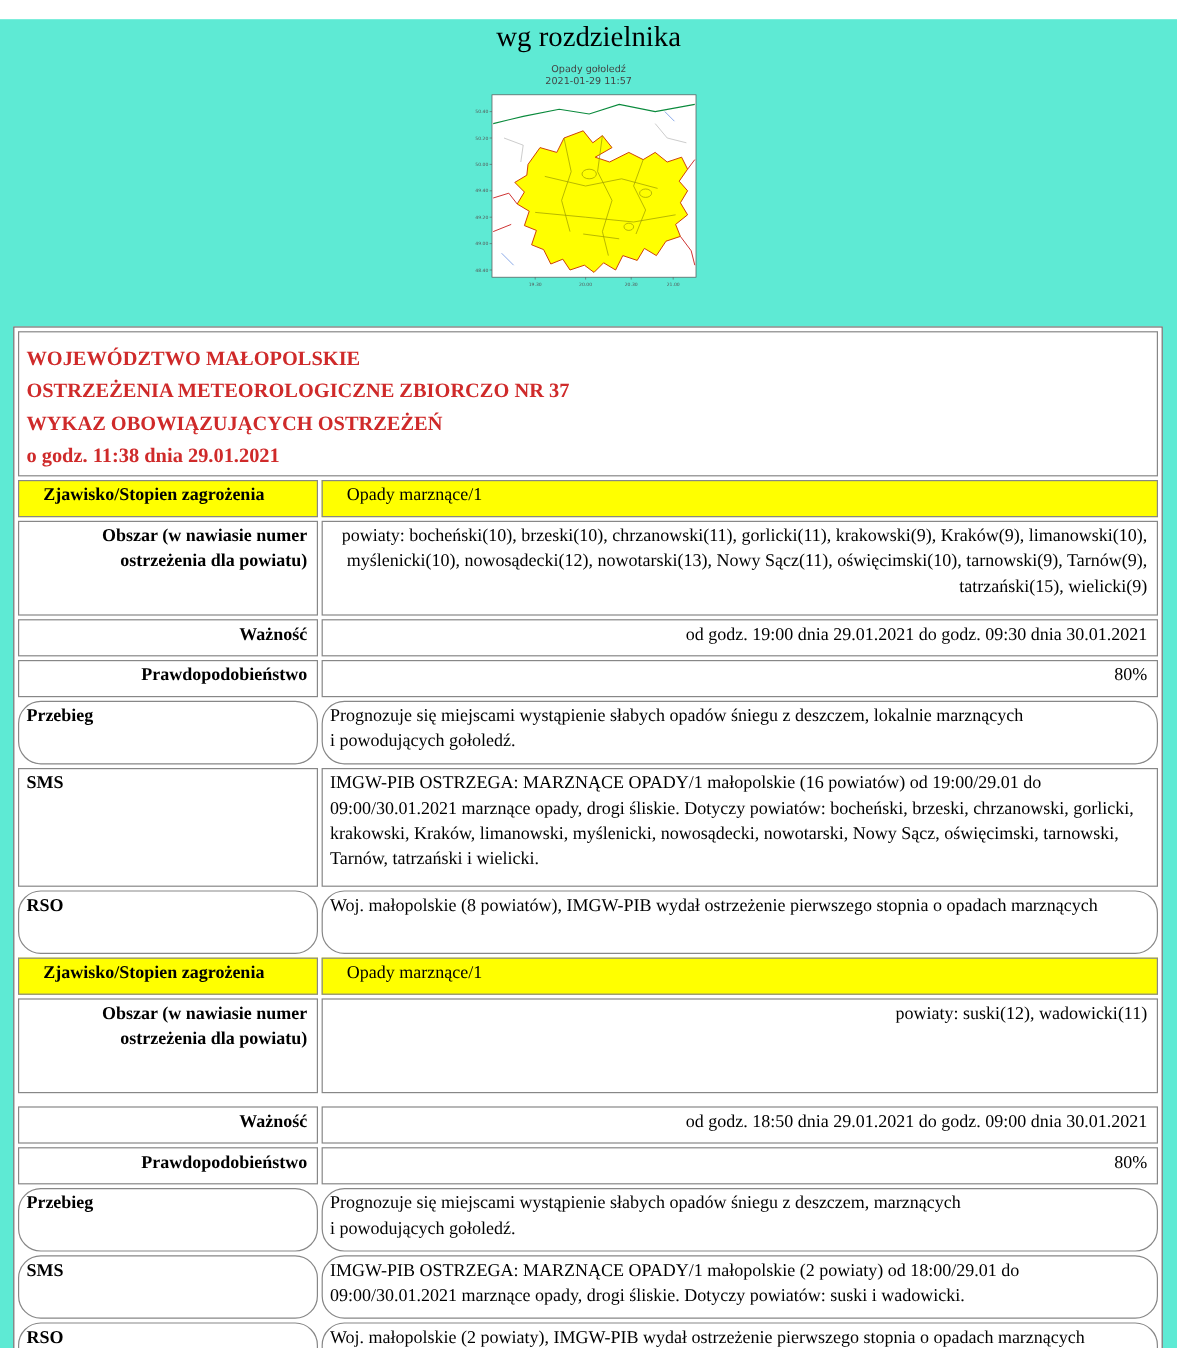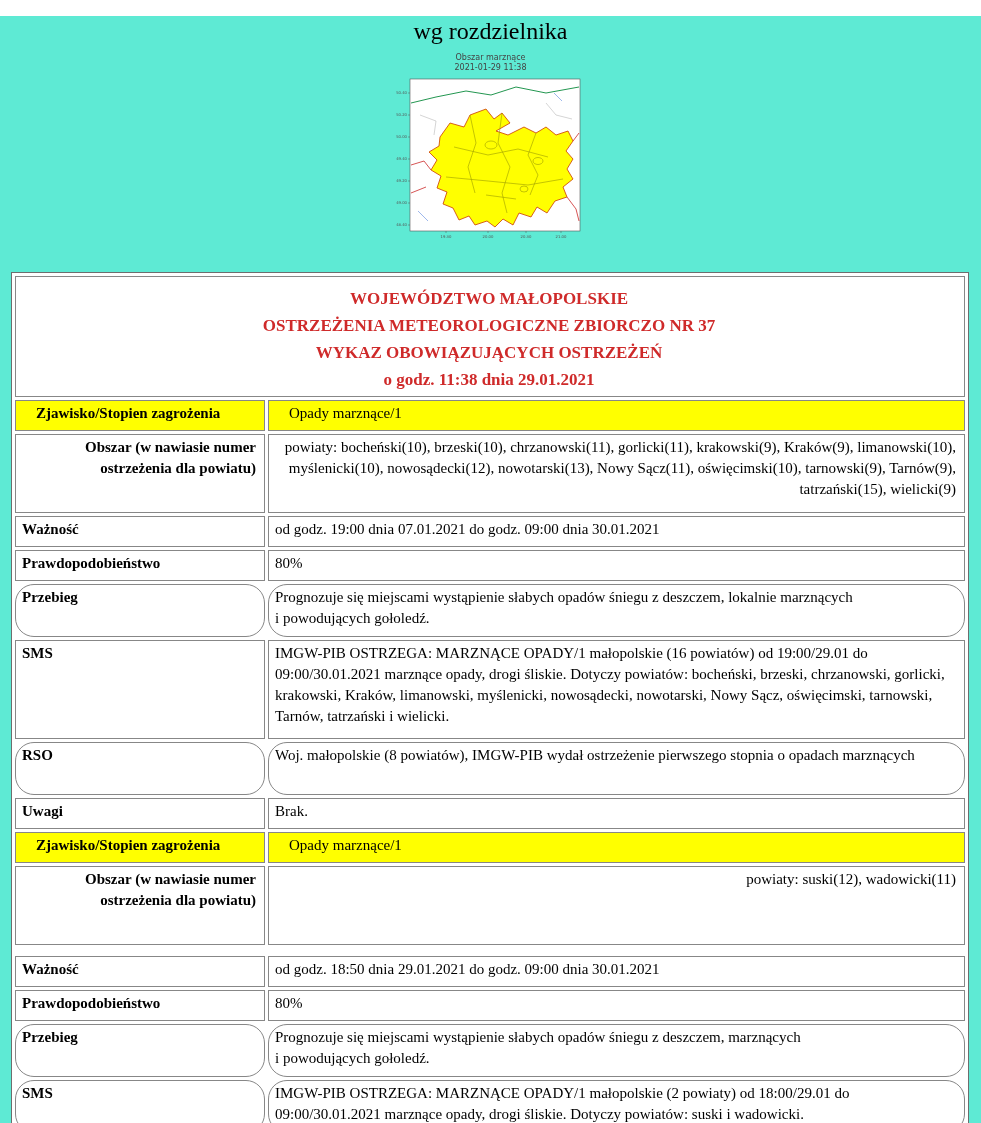--- a/index.html
+++ b/index.html
@@ -23,42 +23,42 @@
     border-collapse:separate; border-spacing:3px;
     border:1px solid #6e6e6e; background:#ffffff;
     table-layout:fixed;
   }
   td { border:1px solid #878787; vertical-align:top;
        padding:2px 8px 3px 6px; font-size:15px; line-height:1.4;
        white-space:pre-line; overflow:hidden; }
   col.c-label { width:250px; }
   td.label { font-weight:bold; }
   tr.title-row td {
-    text-align:center; font-weight:bold; font-size:17px;
+    font-weight:bold; font-size:17px;
     color:var(--accent_red,#cf2a2a); line-height:27px;
     padding-top:8px; height:102px; white-space:normal;
   }
   tr.row-yellow td { background:var(--highlight_yellow,#ffff00); height:24px;padding-left:20px; }
-  tr.row-sm td { height:24px; }
+  tr.row-sm td { height:24px;text-align:right; }
   tr.row-md td { height:46px;border-radius:19px; }
   tr.row-tall td { height:72px;text-align:right; }
   tr.row-xl td { height:92px; }
   tr.spacer-row td { border:none; padding:0; height:5px; }
   .tick { font-family:"DejaVu Sans",sans-serif; font-size:3.8px; fill:#555; }
 </style>
 </head>
 <body>
 
 <div class="page">
 
   <div class="doc-heading">wg rozdzielnika</div>
 
   <div class="map-caption">
-    <div>Obszar marznące</div>
-    <div>2021-01-29 11:38</div>
+    <div>Opady gołoledź</div>
+    <div>2021-01-29 11:57</div>
   </div>
 
   <div class="map-wrap">
     <svg class="map" width="190" height="175" viewBox="0 0 190 175">
 
       <rect x="14" y="4" width="170" height="152" fill="#ffffff" stroke="#555" stroke-width="0.6"></rect>
 
       <polyline points="15,28 40,22 70,16 95,20 120,12 150,18 183,12" fill="none" stroke="#0a8a3c" stroke-width="0.9"></polyline>
       <polyline points="150,28 160,40 176,44" fill="none" stroke="#aaaaaa" stroke-width="0.5"></polyline>
       <polyline points="24,40 40,46 38,60" fill="none" stroke="#aaaaaa" stroke-width="0.5"></polyline>
@@ -132,43 +132,39 @@
     <tr class="row-yellow">
       <td class="label">Zjawisko/Stopien zagrożenia</td>
       <td class="value">Opady marznące/1</td>
     </tr>
     <tr class="row-tall">
       <td class="label">Obszar (w nawiasie numer ostrzeżenia dla powiatu)</td>
       <td class="value">powiaty: bocheński(10), brzeski(10), chrzanowski(11), gorlicki(11), krakowski(9), Kraków(9), limanowski(10), myślenicki(10), nowosądecki(12), nowotarski(13), Nowy Sącz(11), oświęcimski(10), tarnowski(9), Tarnów(9), tatrzański(15), wielicki(9)</td>
     </tr>
     <tr class="row-sm">
       <td class="label">Ważność</td>
-      <td class="value">od godz. 19:00 dnia 07.01.2021 do godz. 09:00 dnia 30.01.2021</td>
+      <td class="value">od godz. 19:00 dnia 29.01.2021 do godz. 09:30 dnia 30.01.2021</td>
     </tr>
     <tr class="row-sm">
       <td class="label">Prawdopodobieństwo</td>
       <td class="value">80%</td>
     </tr>
     <tr class="row-md">
       <td class="label">Przebieg</td>
       <td class="value">Prognozuje się miejscami wystąpienie słabych opadów śniegu z deszczem, lokalnie marznących
 i powodujących gołoledź.</td>
     </tr>
     <tr class="row-xl">
       <td class="label">SMS</td>
       <td class="value">IMGW-PIB OSTRZEGA: MARZNĄCE OPADY/1 małopolskie (16 powiatów) od 19:00/29.01 do 09:00/30.01.2021 marznące opady, drogi śliskie. Dotyczy powiatów: bocheński, brzeski, chrzanowski, gorlicki, krakowski, Kraków, limanowski, myślenicki, nowosądecki, nowotarski, Nowy Sącz, oświęcimski, tarnowski, Tarnów, tatrzański i wielicki.</td>
     </tr>
     <tr class="row-md">
       <td class="label">RSO</td>
       <td class="value">Woj. małopolskie (8 powiatów), IMGW-PIB wydał ostrzeżenie pierwszego stopnia o opadach marznących</td>
     </tr>
-    <tr class="row-sm">
-      <td class="label">Uwagi</td>
-      <td class="value">Brak.</td>
-    </tr>
 
     <tr class="row-yellow">
       <td class="label">Zjawisko/Stopien zagrożenia</td>
       <td class="value">Opady marznące/1</td>
     </tr>
     <tr class="row-tall">
       <td class="label">Obszar (w nawiasie numer ostrzeżenia dla powiatu)</td>
       <td class="value">powiaty: suski(12), wadowicki(11)</td>
     </tr>
     <tr class="spacer-row">

